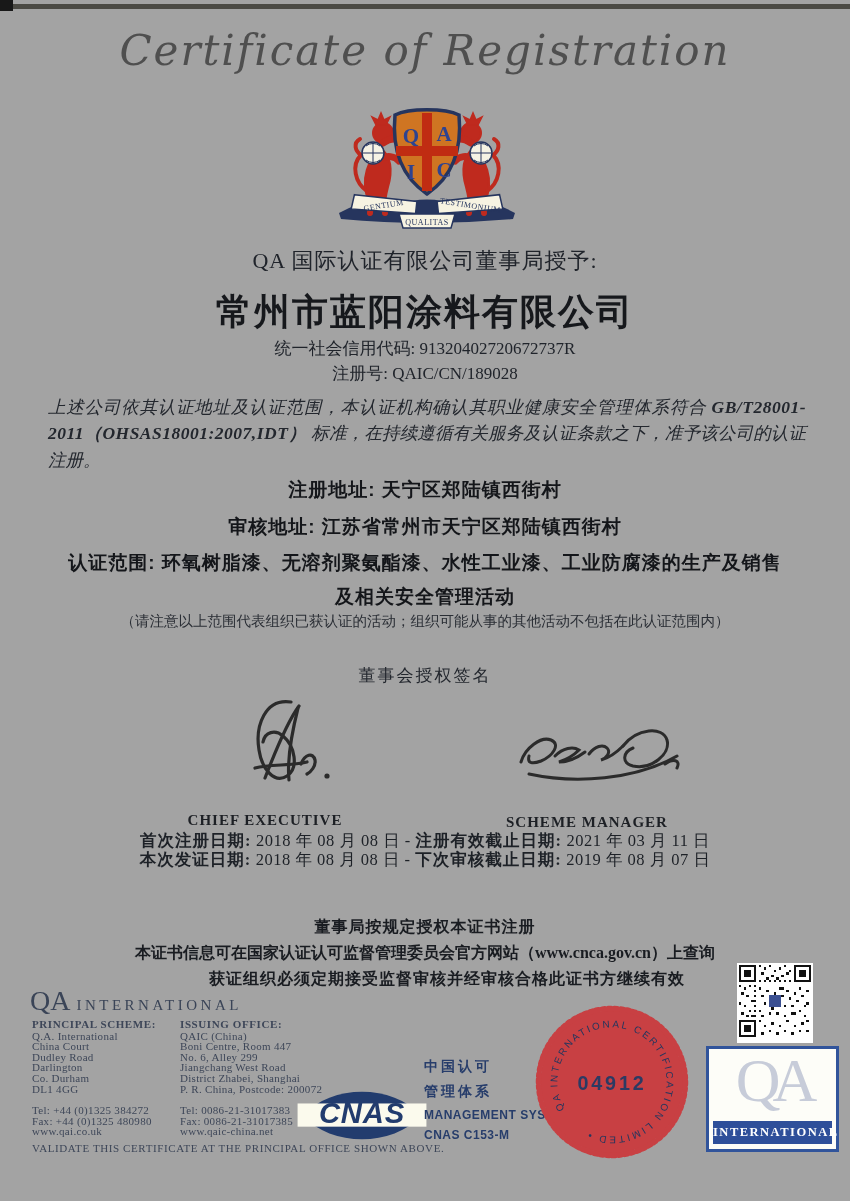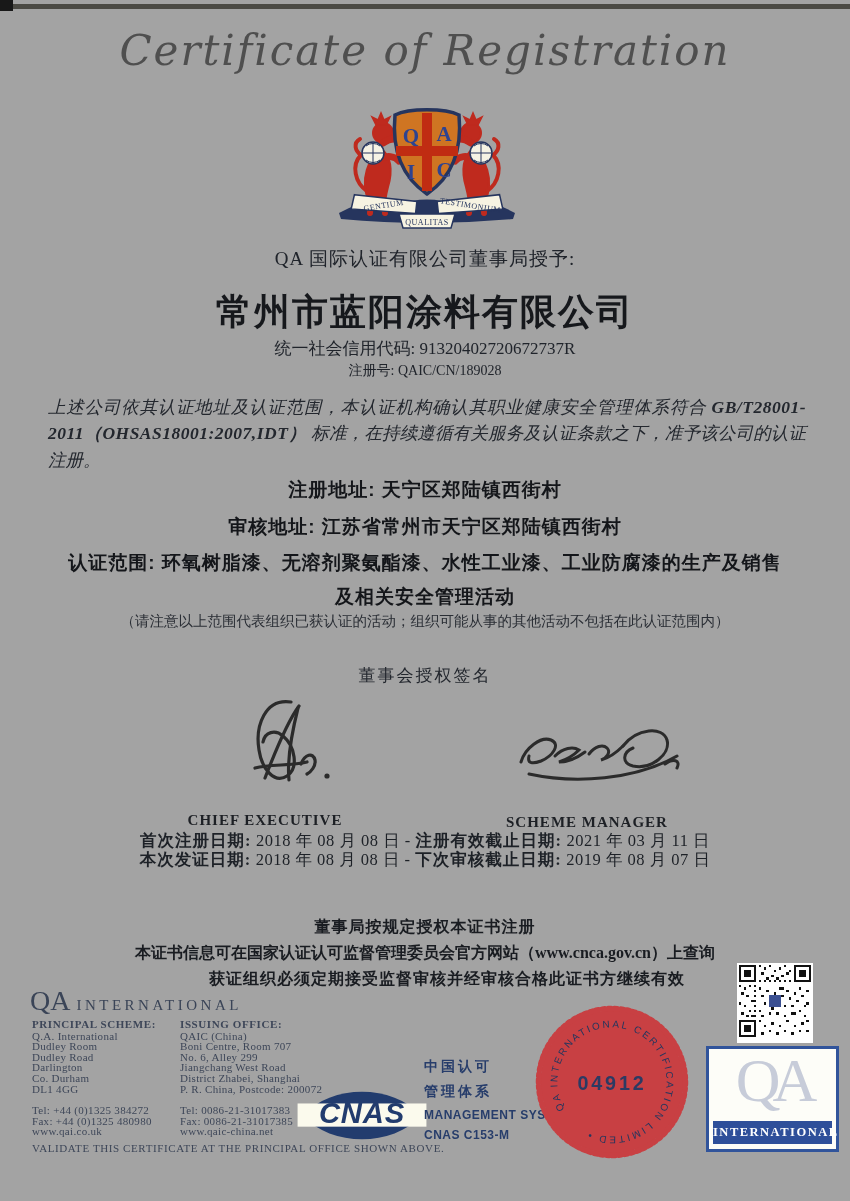--- a/index.html
+++ b/index.html
@@ -15,25 +15,25 @@
   .topbar { top:4px; left:0; width:850px; height:5px; background:#4b4a44; }
   .corner-blob { top:0; left:0; width:13px; height:11px; background:#181818; }
 
   .title {
     top:26px; font-style:italic; font-size:42px; letter-spacing:2px;
     color:#4f4f4f; font-family:"DejaVu Serif","Liberation Serif",serif;
   }
 
   .crest { top:101px; left:327px; }
 
-  .grant-line { top:246px; font-size:19px; color:#20242b; letter-spacing:1px; }
+  .grant-line { top:246px; font-size:22px; color:#20242b; letter-spacing:1px; }
   .company { top:288px; font-size:36px; font-weight:bold; letter-spacing:2px;
     font-family:"Liberation Sans","DejaVu Sans",sans-serif; color:#16181c; }
   .credit { top:337px; font-size:17px; color:#20242b; }
-  .regno  { top:362px; font-size:14px; color:#20242b; }
+  .regno  { top:362px; font-size:17px; color:#20242b; }
 
   .statement {
     top:394px; left:48px; width:758px; font-style:italic; font-size:17.5px;
     line-height:1.5; text-align:justify; color:#23272e;
   }
   .statement b { letter-spacing:0.5px; }
 
   .cjk-bold { font-family:"Liberation Sans","DejaVu Sans",sans-serif; font-weight:bold; color:#14161a; }
   .regaddr  { top:477px; font-size:19px; letter-spacing:1px; }
   .auditaddr{ top:514px; font-size:19px; letter-spacing:1px; }
@@ -223,34 +223,34 @@
   <div class="abs ctr note-line note2">本证书信息可在国家认证认可监督管理委员会官方网站（www.cnca.gov.cn）上查询</div>
   <div class="abs ctr note-line note3">获证组织必须定期接受监督审核并经审核合格此证书方继续有效</div>
 
   <div class="abs brand">
     <span class="qa">QA</span><span class="rest">INTERNATIONAL</span>
   </div>
 
   <div class="abs office office-principal">
     <b class="head">PRINCIPAL SCHEME:</b>
     <span>Q.A. International</span>
-    <span>Dudley Room</span>
+    <span>China Court</span>
     <span>Dudley Road</span>
     <span>Darlington</span>
     <span>Co. Durham</span>
     <span>DL1 4GG</span>
     <span class="gap"></span>
     <span>Tel: +44 (0)1325 384272</span>
     <span>Fax: +44 (0)1325 480980</span>
     <span>www.qai.co.uk</span>
   </div>
   <div class="abs office office-issuing">
     <b class="head">ISSUING OFFICE:</b>
     <span>QAIC (China)</span>
-    <span>Boni Centre, Room 707</span>
+    <span>Boni Centre, Room 447</span>
     <span>No. 6, Alley 299</span>
     <span>Jiangchang West Road</span>
     <span>District Zhabei, Shanghai</span>
     <span>P. R. China, Postcode: 200072</span>
     <span class="gap"></span>
     <span>Tel: 0086-21-31017383</span>
     <span>Fax: 0086-21-31017385</span>
     <span>www.qaic-china.net</span>
   </div>
   <div class="abs validate">VALIDATE THIS CERTIFICATE AT THE PRINCIPAL OFFICE SHOWN ABOVE.</div>

